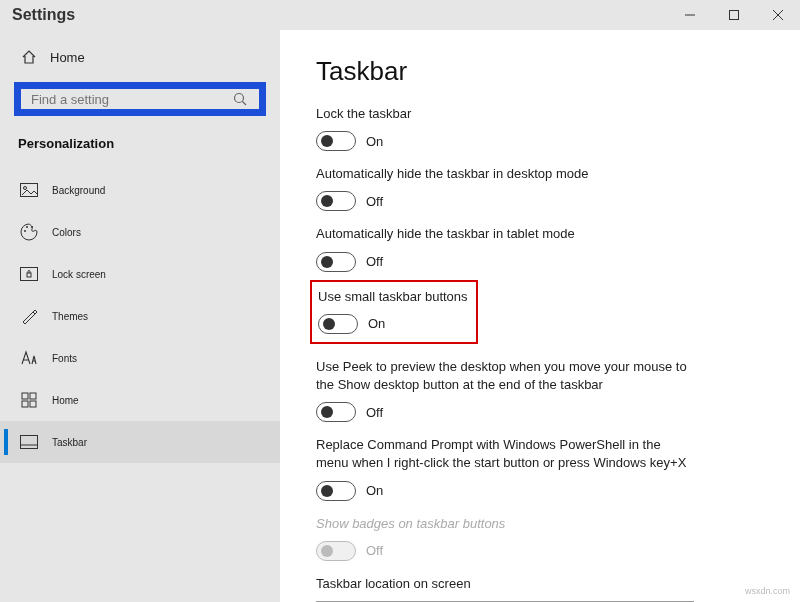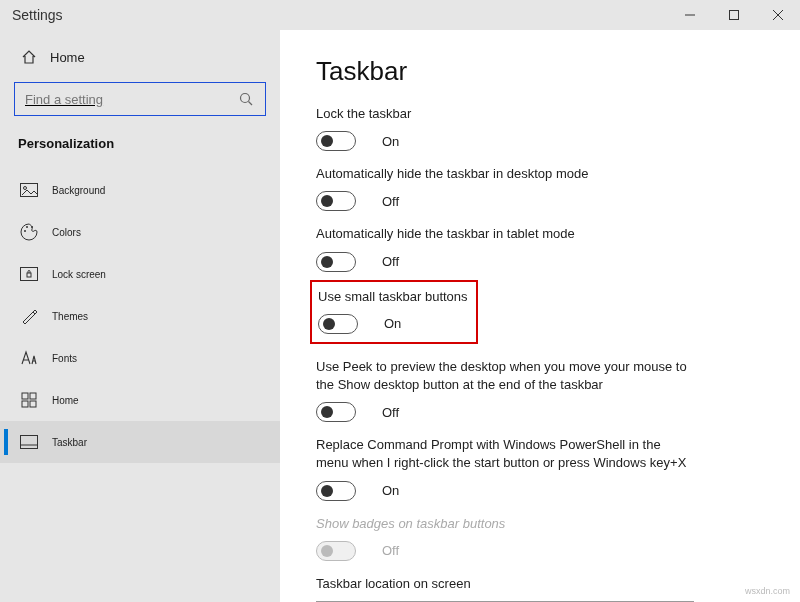--- a/index.html
+++ b/index.html
@@ -1,35 +1,35 @@
 <!DOCTYPE html>
 <html><head>
 <meta charset="utf-8">
 <style>
 * { margin: 0; padding: 0; box-sizing: border-box; font-family: "Segoe UI", Arial, sans-serif; }
 body { width: 800px; height: 602px; background: #fff; overflow: hidden; position: relative; display: flex; flex-direction: column; }
 .titlebar { height: 30px; display: flex; align-items: center; justify-content: flex-end; background: #e6e6e6; position: relative; }
-.titlebar .title { position: absolute; left: 12px; font-size: 14px; color: #333; }
+.titlebar .title { position: absolute; left: 12px; font-size: 16px; color: #333; font-weight: bold; }
 .titlebar .btn { width: 44px; height: 30px; display: flex; align-items: center; justify-content: center; font-size: 12px; color: #333; }
 .main { display: flex; flex: 1; overflow: hidden; }
 .sidebar { width: 280px; background: #e6e6e6; display: flex; flex-direction: column; padding-top: 8px; }
 .home-row { display: flex; align-items: center; gap: 12px; padding: 10px 20px; font-size: 13px; color: #222; }
-.search-box { margin: 6px 14px 14px 14px; height: 34px; border: 1px solid #1d4ed8; display: flex; align-items: center; padding: 0 10px; background: #e6e6e6; justify-content: space-between; text-decoration: underline; }
+.search-box { margin: 6px 14px 14px 14px; height: 34px; border: 7px solid #1d4ed8; display: flex; align-items: center; padding: 0 10px; background: #e6e6e6; justify-content: space-between; }
 .search-box input { border: none; background: transparent; outline: none; font-size: 13px; color: #666; width: 200px; }
 .cat-header { font-size: 13px; font-weight: 600; padding: 6px 18px 18px 18px; color: #111; }
 .nav-item { display: flex; align-items: center; gap: 14px; padding: 12px 20px; font-size: 10px; color: #222; position: relative; }
 .nav-item.active { background: #d8d8d8; }
 .nav-item.active::before { content: ""; position: absolute; left: 4px; top: 8px; bottom: 8px; width: 4px; background: #0078d4; }
 .icon { width: 18px; height: 18px; display: inline-flex; align-items: center; justify-content: center; }
 .content { flex: 1; padding: 26px 36px 10px 36px; overflow-y: auto; }
 .page-title { font-size: 26px; font-weight: 400; margin-bottom: 18px; color: #111; }
 .setting { margin-bottom: 14px; }
 .setting-label { font-size: 13px; color: #222; margin-bottom: 8px; line-height: 1.4; max-width: 380px; }
 .setting-label.disabled { color: #aaa; font-style: italic; }
-.toggle-row { display: flex; align-items: center; gap: 26px; }
+.toggle-row { display: flex; align-items: center; gap: 10px; }
 .toggle { width: 40px; height: 20px; border-radius: 10px; border: 1px solid #555; position: relative; background: #fff; }
 .toggle .knob { width: 12px; height: 12px; border-radius: 50%; background: #333; position: absolute; top: 3px; left: 4px; }
 .toggle.dim { border-color: #bbb; background: #f0f0f0; }
 .toggle.dim .knob { background: #bbb; }
 .toggle-state { font-size: 13px; color: #222; }
 .toggle-state.disabled { color: #aaa; }
 .highlight-box { border: 2px solid #d40000; padding: 6px 8px 8px 6px; margin: -6px -8px 14px -6px; width: fit-content; min-width: 158px; }
 .dropdown { width: 378px; height: 34px; border: 1px solid #999; display: flex; align-items: center; justify-content: space-between; padding: 0 10px; font-size: 13px; color: #222; margin-top: 8px; }
 .watermark { position: absolute; bottom: 6px; right: 10px; font-size: 9px; color: #bbb; }
 </style>

